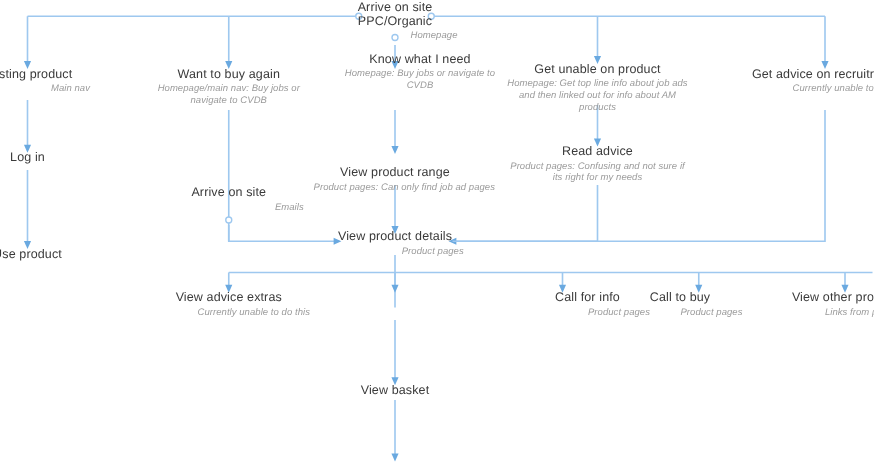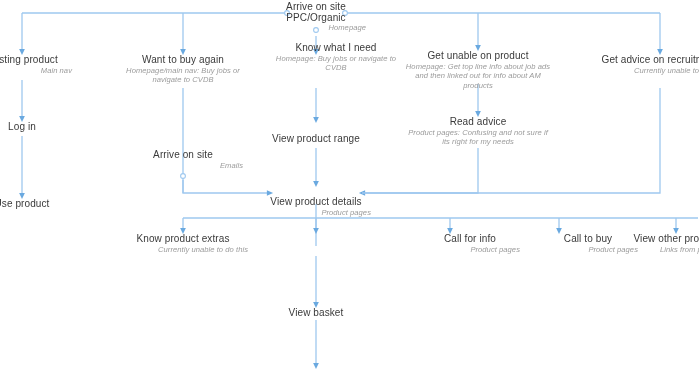--- a/index.html
+++ b/index.html
@@ -123,49 +123,50 @@
     <div class="n-sub">Homepage: Get top line info about job ads and then linked out for info about AM products</div>
   </div>
 
   <div class="node" style="left:596px;top:55px;width:128px;">
     <div class="n-title">Get advice on recruitment</div>
     <div class="n-sub nw">Currently unable to do this</div>
   </div>
 
   <div class="node" style="left:236px;top:123px;width:160px;margin-top:11px;">
     <div class="n-title">View product range</div>
+    <div class="n-sub nw">Product pages: Can only find job ad pages</div>
   </div>
 
   <div class="node" style="left:408px;top:117px;width:140px;">
     <div class="n-title">Read advice</div>
     <div class="n-sub">Product pages: Confusing and not sure if its right for my needs</div>
   </div>
 
   <div class="node" style="left:123px;top:150px;width:120px;">
     <div class="n-title">Arrive on site</div>
     <div class="n-sub nw">Emails</div>
   </div>
 
-  <div class="node" style="left:261px;top:185px;width:110px;margin-top:12px;">
+  <div class="node" style="left:261px;top:185px;width:110px;">
     <div class="n-title">View product details</div>
     <div class="n-sub nw">Product pages</div>
   </div>
 
   <div class="node" style="left:118px;top:234px;width:130px;">
-    <div class="n-title">Know product extras</div>
+    <div class="n-title">View advice extras</div>
     <div class="n-sub nw">Currently unable to do this</div>
   </div>
 
 
   <div class="node" style="left:420px;top:234px;width:100px;">
     <div class="n-title">Call for info</div>
     <div class="n-sub nw">Product pages</div>
   </div>
 
-  <div class="node" style="left:538px;top:234px;width:100px;">
+  <div class="node" style="left:494px;top:234px;width:100px;">
     <div class="n-title">Call to buy</div>
     <div class="n-sub nw">Product pages</div>
   </div>
 
   <div class="node" style="left:618px;top:234px;width:116px;text-align:center;">
     <div class="n-title">View other product</div>
     <div class="n-sub nw">Links from product pa</div>
   </div>
 
   <div class="node" style="left:261px;top:308px;width:110px;">

